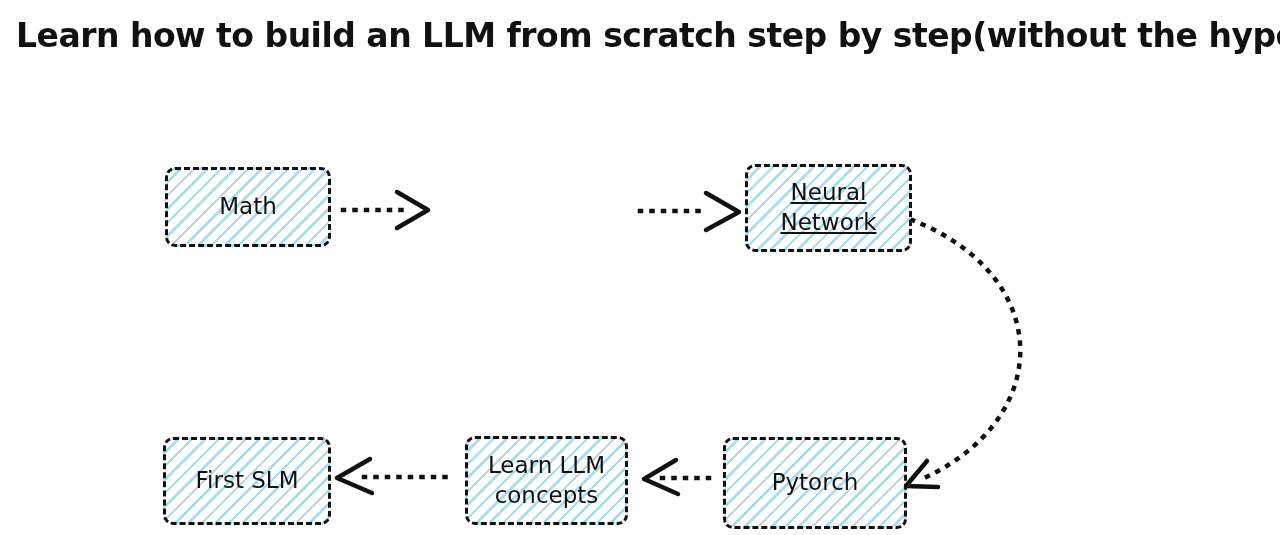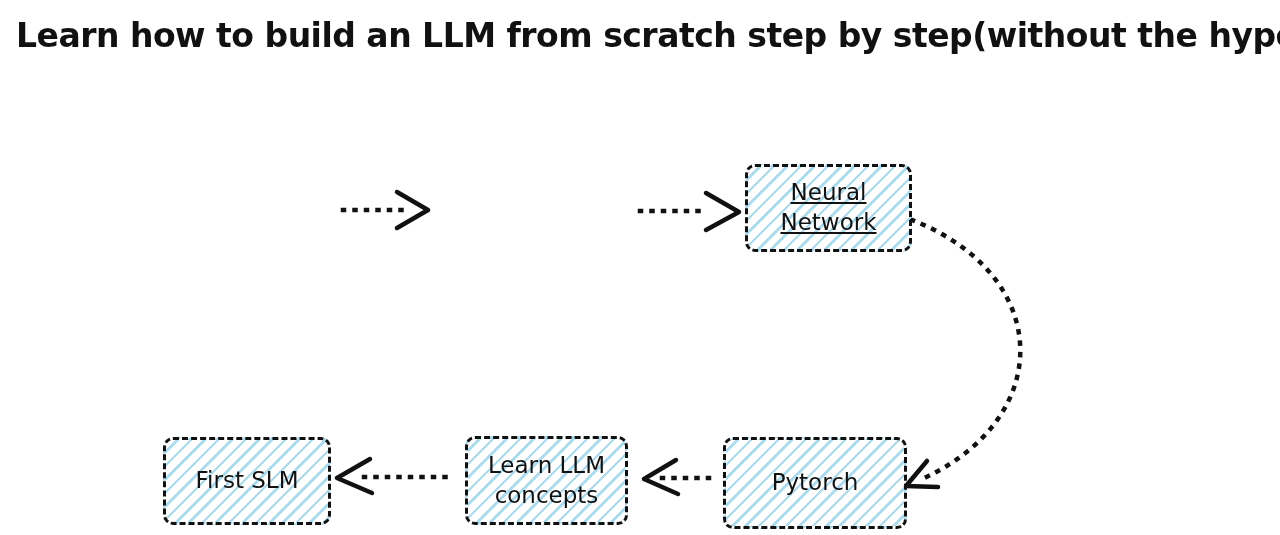--- a/index.html
+++ b/index.html
@@ -107,20 +107,23 @@
     <g>
       <path class="dots" d="M 662 478 L 712 478"></path>
       <polyline class="head" points="676,460 644,479 678,494"></polyline>
     </g>
     <g>
       <path class="dots" d="M 364 477 L 455 477"></path>
       <polyline class="head" points="370,459 337,478 372,493"></polyline>
     </g>
   </svg>
 
+  <div class="node n-math">
+    <span class="node-label">Math</span>
+  </div>
 
 
   <div class="node n-nn">
     <span class="node-label">Neural Network</span>
   </div>
 
   <div class="node n-pytorch">
     <span class="node-label">Pytorch</span>
   </div>
 

